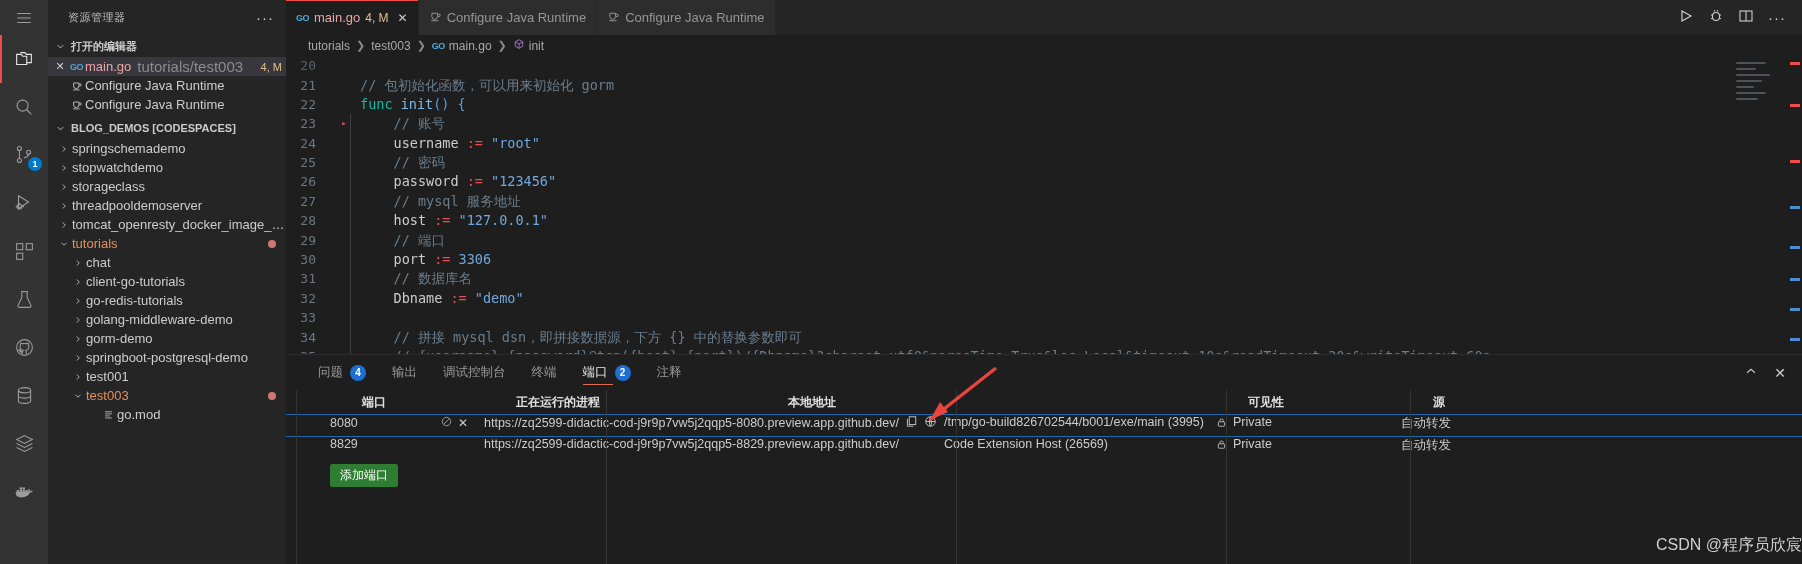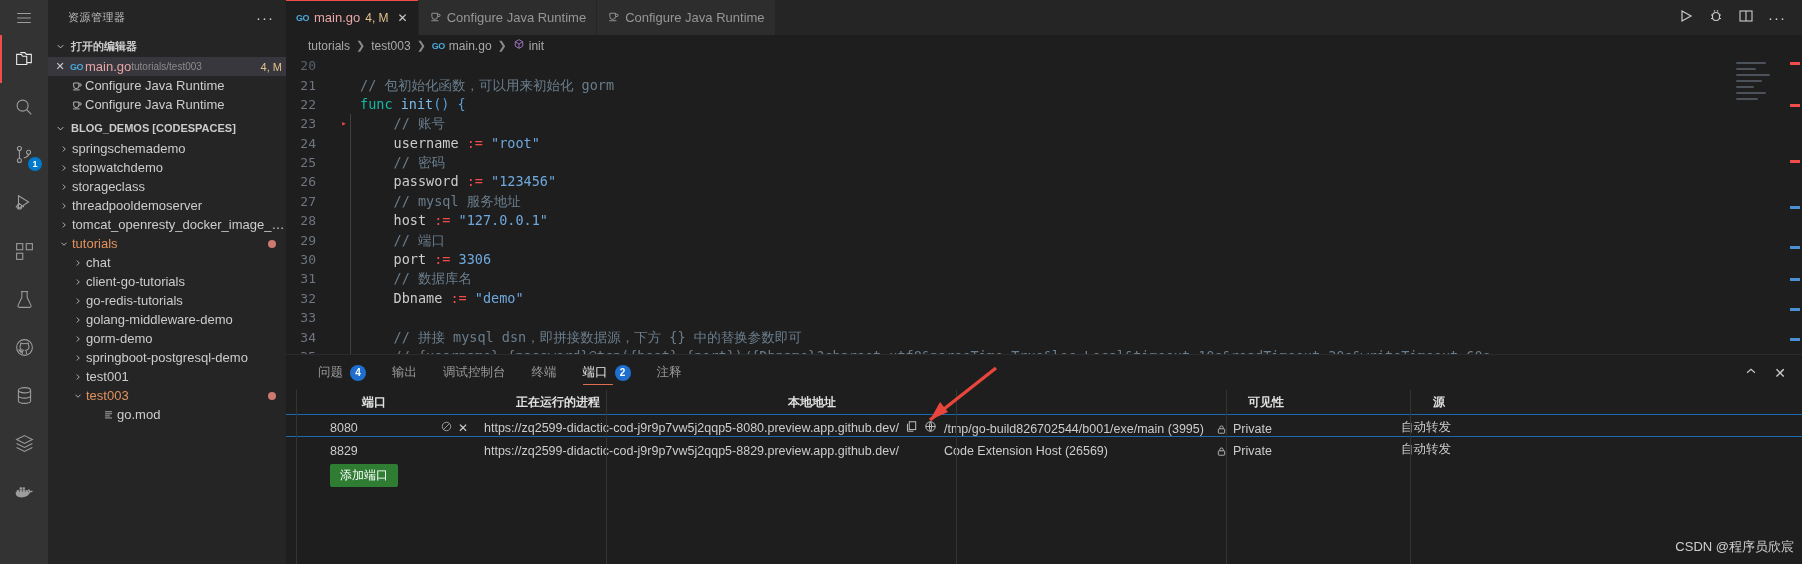--- a/index.html
+++ b/index.html
@@ -51,21 +51,21 @@
   .row{
     height:19px;display:flex;align-items:center;font-size:13px;color:#cccccc;
     white-space:nowrap;padding-right:4px;
   }
   .row.open-ed{padding-left:4px;}
   .row.selected{background:#37373d;}
   .row .close-x{width:16px;flex:0 0 16px;display:flex;align-items:center;justify-content:center;color:#cccccc;font-size:11px;}
   .row .spacer16{width:16px;flex:0 0 16px;}
   .fi{width:17px;flex:0 0 17px;display:flex;align-items:center;justify-content:center;}
   .lbl{overflow:hidden;text-overflow:ellipsis;}
-  .sublabel{color:#8c8c8c;font-size:10px;}
+  .sublabel{color:#8c8c8c;font-size:15px;margin-left:6px;}
   .dirty-info{margin-left:auto;color:#e2c08d;font-size:11px;padding-left:6px;}
   .tree-row{height:19px;display:flex;align-items:center;font-size:13px;white-space:nowrap;}
   .tree-row .dot{
     width:8px;height:8px;border-radius:50%;background:#cc7a6f;margin-left:auto;margin-right:10px;flex:0 0 8px;
   }
   .mod-orange{color:#e2c08d;}
   .indent{display:inline-block;flex:0 0 auto;}
   .go-ico{font-size:9px;font-weight:700;color:#4aa8d8;letter-spacing:-.5px;}
 
   
@@ -135,39 +135,39 @@
     background:#1f6fd0;color:#fff;border-radius:50%;width:16px;height:16px;font-size:10px;
     display:flex;align-items:center;justify-content:center;font-weight:600;
   }
   .panel-actions{margin-left:auto;display:flex;align-items:center;gap:16px;padding-right:16px;color:#cccccc;}
 
   .ports-head{
     display:flex;height:24px;align-items:center;font-size:12px;font-weight:700;color:#e0e0e0;
     padding-left:32px;
   }
   .prow{
-    display:flex;height:21px;align-items:flex-end;font-size:12.5px;color:#cccccc;
+    display:flex;height:21px;align-items:flex-start;font-size:12.5px;color:#cccccc;
   }
   .prow.first{border-top:1px solid #1b6ab0;border-bottom:1px solid #1b6ab0;background:#1e1e1e;}
   .pcell{box-sizing:border-box;padding-left:8px;display:flex;align-items:center;gap:6px;overflow:hidden;white-space:nowrap;}
   .c-port{width:190px;flex:0 0 190px;padding-left:44px;}
   .c-addr{width:460px;flex:0 0 460px;}
   .c-proc{width:272px;flex:0 0 272px;}
   .c-vis{width:185px;flex:0 0 185px;}
   .c-src{flex:1 1 auto;}
   .row-icons{display:flex;align-items:center;gap:5px;color:#a6a6a6;margin-left:auto;padding-right:8px;}
   .addr-icons{display:flex;align-items:center;gap:6px;color:#cfcfcf;margin-left:auto;padding-right:6px;}
   .lock{display:inline-flex;align-items:center;gap:5px;}
   .add-btn{
     background:#2e7d32;color:#ffffff;font-size:12px;border-radius:2px;
     padding:3px 10px;display:inline-block;margin:6px 0 0 44px;
   }
   .arrow-svg{position:absolute;pointer-events:none;}
   .watermark{
-    position:absolute;right:8px;bottom:8px;color:#cfcfcf;font-size:13px;
+    position:absolute;right:0;bottom:8px;color:#cfcfcf;font-size:16px;
   }
   .panel-body{position:relative;flex:1 1 auto;display:flex;flex-direction:column;}
   .vline{position:absolute;top:0;bottom:0;width:1px;background:#343434;}
 </style>
 </head>
 <body>
 
 <div class="app">
 
   <div class="activitybar">

